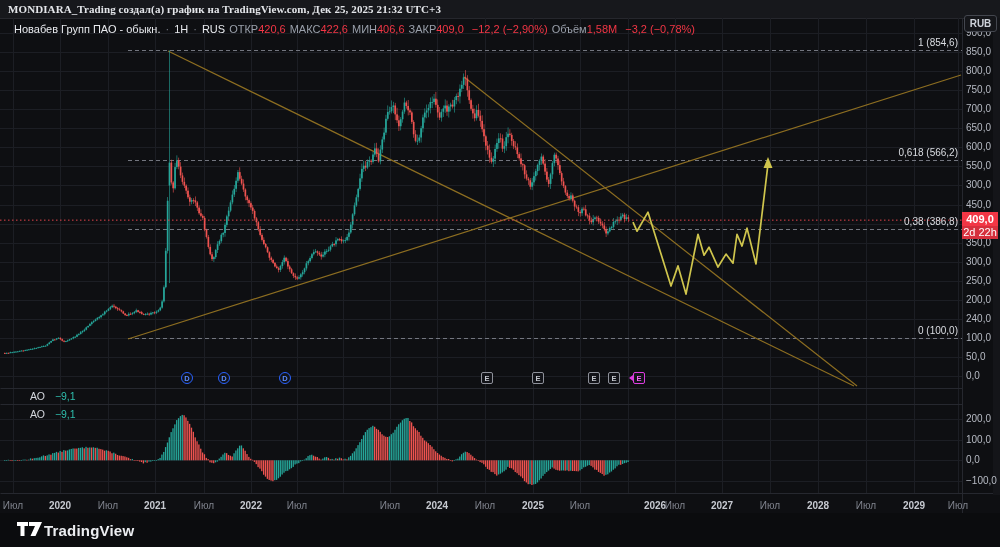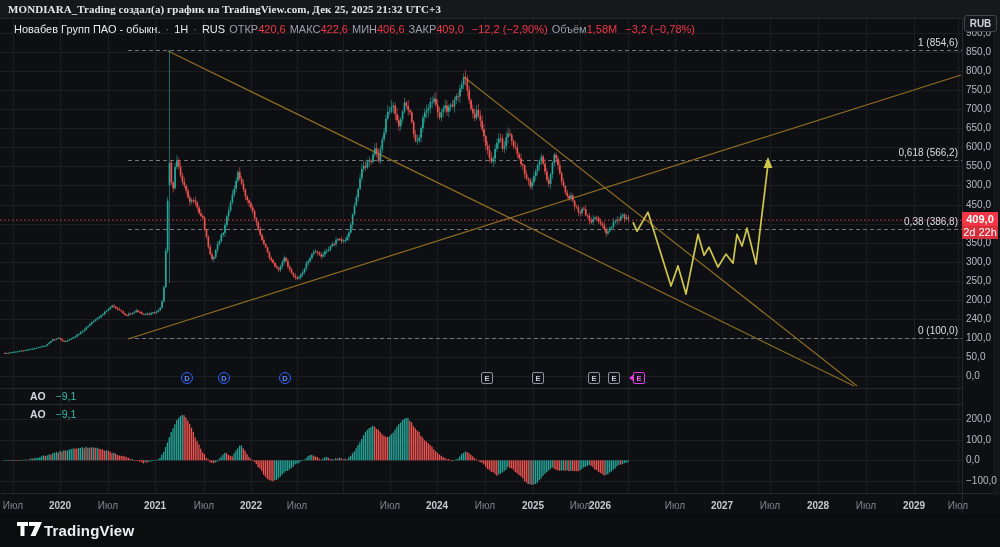--- a/index.html
+++ b/index.html
@@ -25,21 +25,21 @@
   .ttick.major{color:#c6c9d0;font-weight:700;}
   .ttick.minor{color:#80848e;}
   #rub{position:absolute;left:964px;top:15px;width:31px;height:15px;border:1px solid #43464e;
     border-radius:3px;color:#ced2da;font-size:10px;font-weight:700;display:flex;
     align-items:center;justify-content:center;z-index:6;background:#15161a;}
   #badge{position:absolute;left:962px;top:212px;width:36px;z-index:6;text-align:center;}
   #badge .p{background:#f23645;color:#fff;font-size:11px;font-weight:700;padding:1px 0;}
   #badge .c{background:#d6303d;color:#fff;font-size:11px;padding:0 0 1px 0;}
   
   .aolab{position:absolute;left:30px;font-size:10.5px;z-index:5;}
-  .aolab .n{color:#d4d7dd;font-weight:700;}
+  .aolab .n{color:#d4d7dd;font-weight:400;}
   .aolab .v{color:#2fbfae;margin-left:7px;}
   
   .mk{position:absolute;top:372px;width:12px;height:12px;box-sizing:border-box;
     display:flex;align-items:center;justify-content:center;
     font-size:7.5px;font-weight:700;z-index:5;background:#121318;}
   .mk.div{border:1.5px solid #2962ff;border-radius:50%;color:#5b8cff;}
   .mk.earn{border:1.5px solid #8e919a;border-radius:2px;color:#c3c6cd;}
   .mk.next{border:1.5px solid #dd3ce0;border-radius:2px;color:#ef63f2;}
   .mk .arrL{position:absolute;left:-5px;width:0;height:0;border-top:3px solid transparent;
     border-bottom:3px solid transparent;border-right:4px solid #dd3ce0;}
@@ -1206,21 +1206,21 @@
       <div class="ttick major" style="left: 155px;">2021</div>
       <div class="ttick minor" style="left: 204px;">Июл</div>
       <div class="ttick major" style="left: 251px;">2022</div>
       <div class="ttick minor" style="left: 297px;">Июл</div>
       <div class="ttick major" style="left: 343px; margin-top: 44px;">2023</div>
       <div class="ttick minor" style="left: 390px;">Июл</div>
       <div class="ttick major" style="left: 437px;">2024</div>
       <div class="ttick minor" style="left: 485px;">Июл</div>
       <div class="ttick major" style="left: 533px;">2025</div>
       <div class="ttick minor" style="left: 580px;">Июл</div>
-      <div class="ttick major" style="left: 600px;">2026</div>
+      <div class="ttick major" style="left: 655px;">2026</div>
       <div class="ttick minor" style="left: 675px;">Июл</div>
       <div class="ttick major" style="left: 722px;">2027</div>
       <div class="ttick minor" style="left: 770px;">Июл</div>
       <div class="ttick major" style="left: 818px;">2028</div>
       <div class="ttick minor" style="left: 866px;">Июл</div>
       <div class="ttick major" style="left: 914px;">2029</div>
       <div class="ttick minor" style="left: 958px;">Июл</div>
     </div>
 
   <div id="badge">

